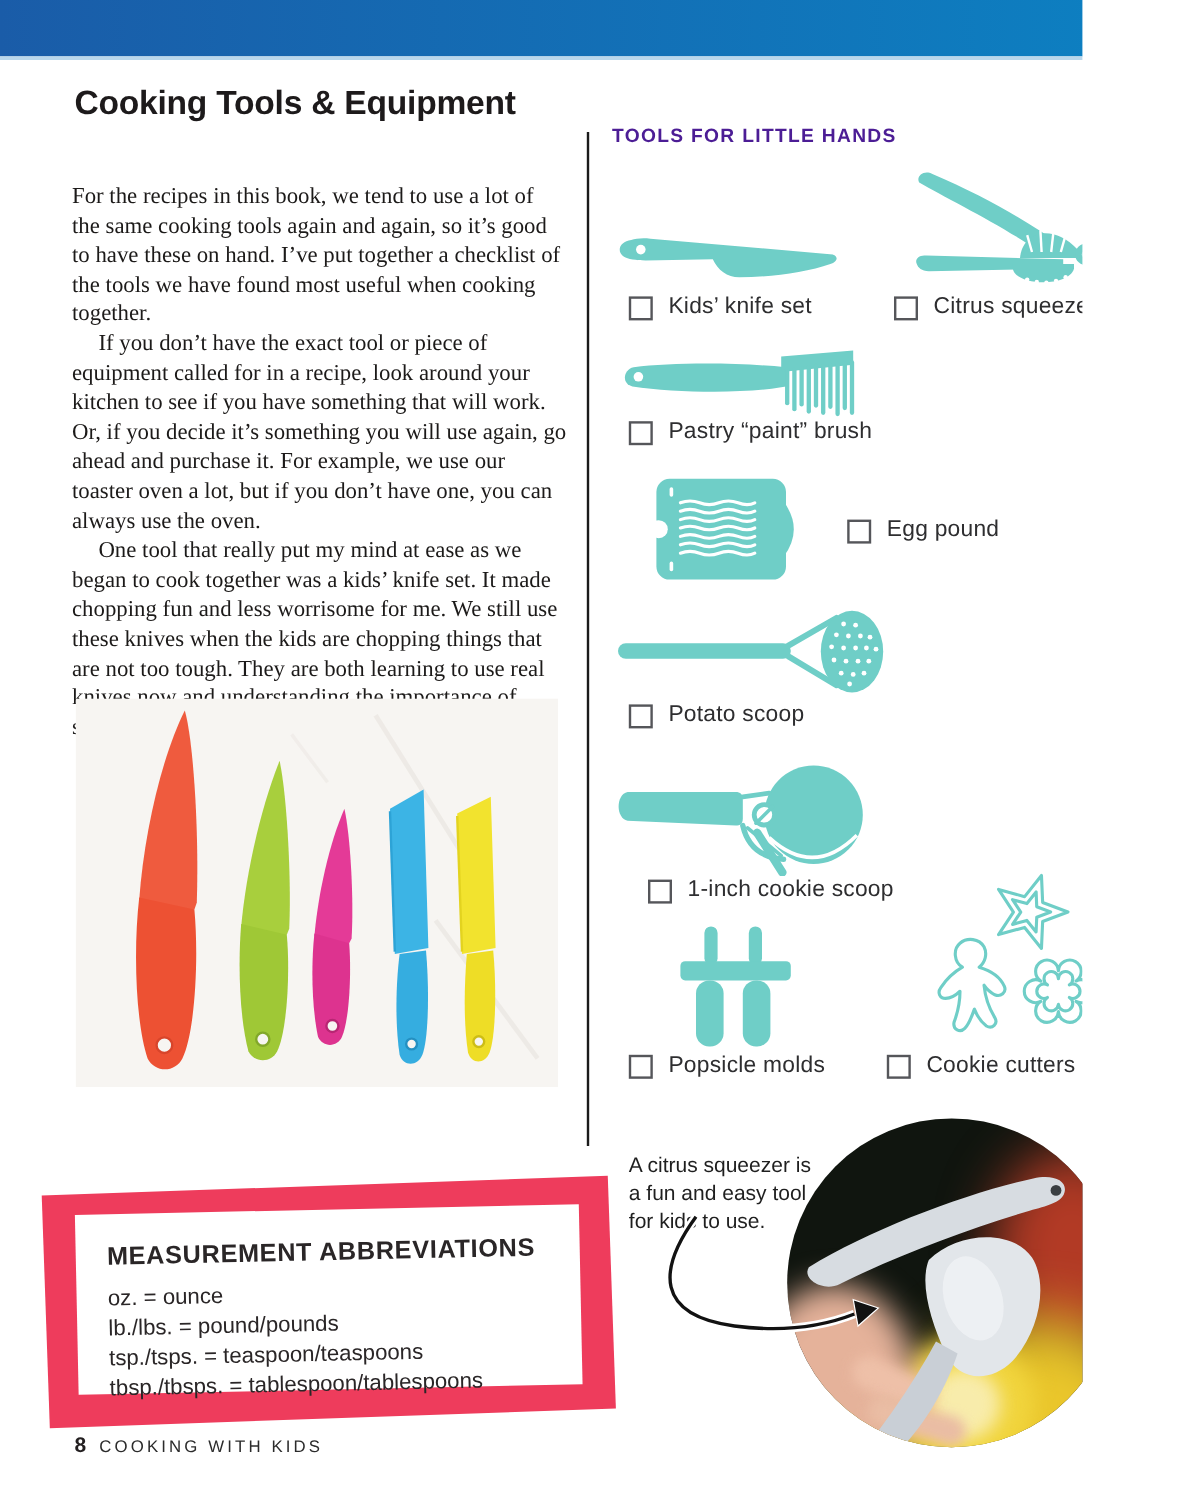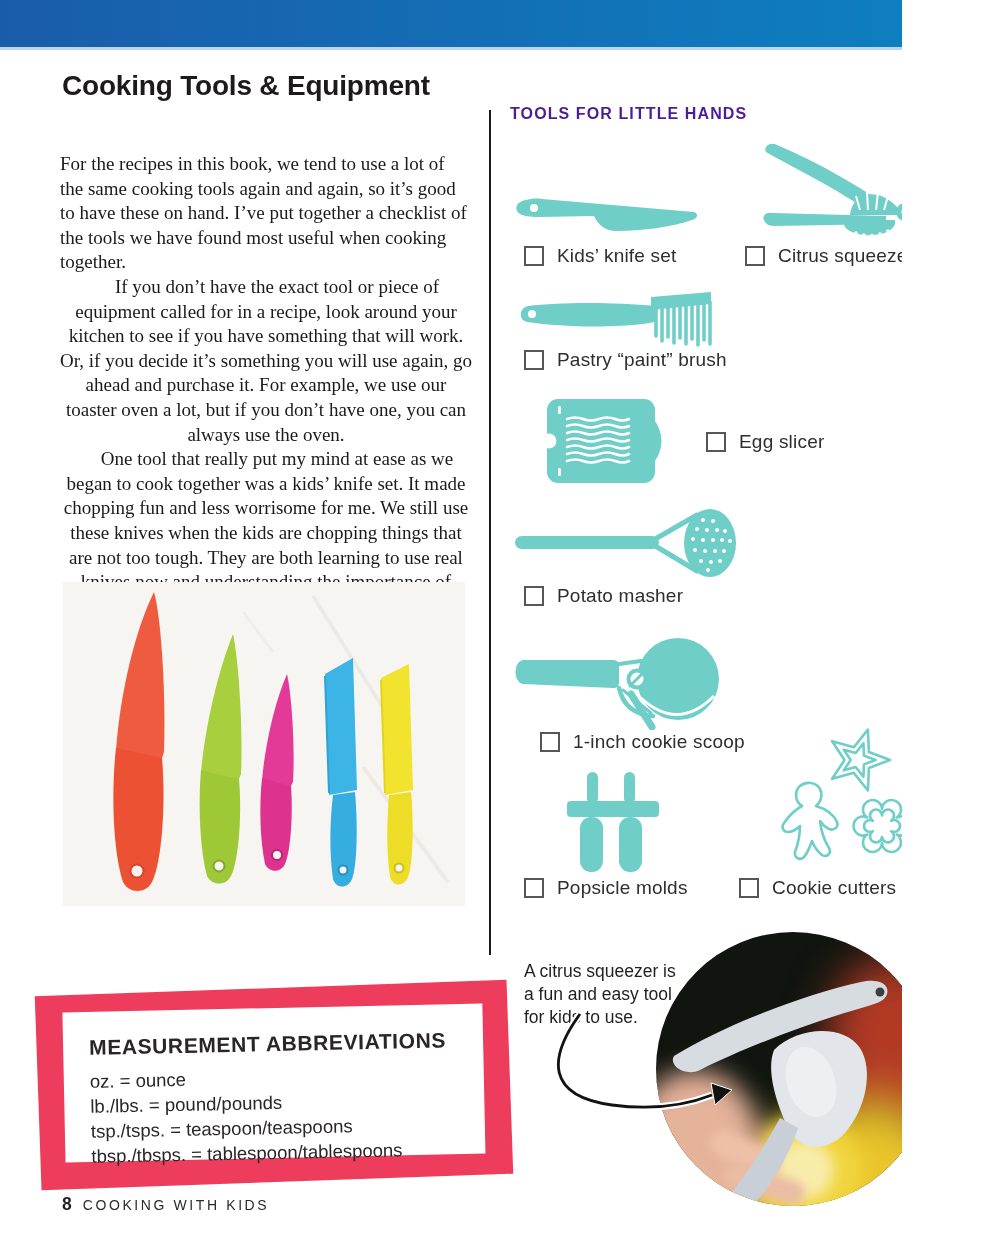--- a/index.html
+++ b/index.html
@@ -22,33 +22,33 @@
   }
   .page-title{
     position:absolute;left:62px;top:70px;
     font-size:28px;font-weight:bold;letter-spacing:-0.2px;color:#1d1a1b;
   }
   .body-text{
     position:absolute;left:60px;top:108px;width:412px;
     font-family:"Liberation Serif","DejaVu Serif",serif;
     font-size:19px;line-height:24.6px;color:#1c1a19;text-align:left;margin-top:44px;
   }
-  .body-text p.indent{text-indent:22px;text-align:center;}
+  .body-text p.indent{text-indent:22px;}
   .knife-photo{position:absolute;left:63px;top:582px;width:402px;height:324px;}
   .photo-caption{
     position:absolute;left:62px;top:912px;width:408px;
     font-size:17px;line-height:22px;color:#232323;
   }
   .divider{position:absolute;left:489px;top:110px;width:2px;height:845px;background:#1b1b1b;}
   .tools-heading{
     position:absolute;left:510px;top:105px;
     font-size:16px;font-weight:bold;letter-spacing:1.1px;color:#4c1d95;
   }
   .icon{position:absolute;color:var(--accent-teal);}
-  .check-row{position:absolute;display:flex;align-items:center;gap:13px;cursor:default;padding-left:12px;}
+  .check-row{position:absolute;display:flex;align-items:flex-end;gap:13px;cursor:default;padding-left:12px;}
   .checkbox{
     display:inline-block;width:20px;height:20px;background:#fff;
     border:2px solid #55565a;flex:0 0 auto;
   }
   .check-label{font-size:19px;color:#2e2e30;letter-spacing:0.2px;white-space:nowrap;}
   .measure-outer{
     position:absolute;left:38px;top:988px;width:472px;height:194px;
     background:var(--box-pink);transform:rotate(-2deg);
   }
   .measure-inner{
@@ -267,25 +267,25 @@
   <div class="check-row" style="left:733px;top:245px">
     <span class="checkbox"></span>
     <span class="check-label">Citrus squeezer</span>
   </div>
   <div class="check-row" style="left:512px;top:349px">
     <span class="checkbox"></span>
     <span class="check-label">Pastry “paint” brush</span>
   </div>
   <div class="check-row" style="left:694px;top:431px">
     <span class="checkbox"></span>
-    <span class="check-label">Egg slicer</span>
+    <span class="check-label">Egg pound</span>
   </div>
   <div class="check-row" style="left:512px;top:585px">
     <span class="checkbox"></span>
-    <span class="check-label">Potato masher</span>
+    <span class="check-label">Potato scoop</span>
   </div>
   <div class="check-row" style="left:528px;top:731px">
     <span class="checkbox"></span>
     <span class="check-label">1-inch cookie scoop</span>
   </div>
   <div class="check-row" style="left:512px;top:877px">
     <span class="checkbox"></span>
     <span class="check-label">Popsicle molds</span>
   </div>
   <div class="check-row" style="left:727px;top:877px">

